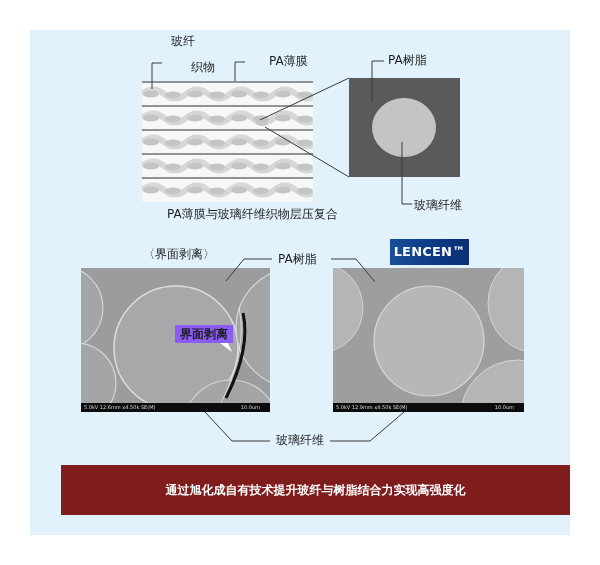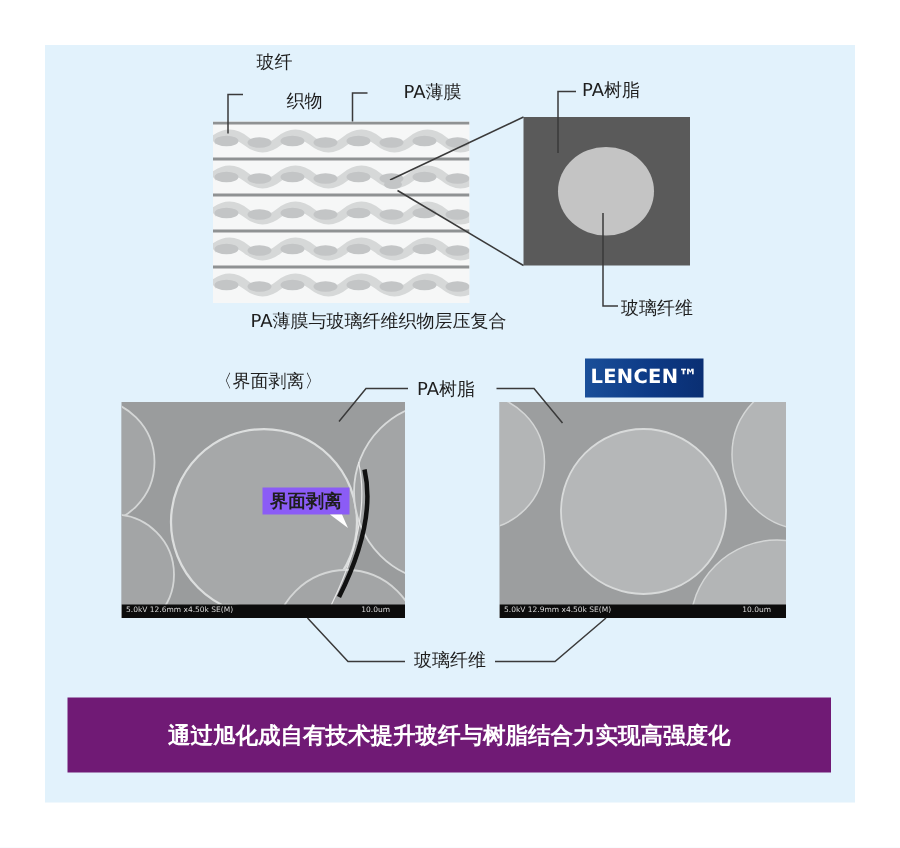--- a/index.html
+++ b/index.html
@@ -16,22 +16,22 @@
   .sem-bar { position: absolute; left: 0; bottom: 0; width: 100%; height: 9px; background: #0c0c0c; color: #d8d8d8;
              font-family: "DejaVu Sans", sans-serif; font-size: 5px; line-height: 9px; }
   .sem-bar .info { position: absolute; left: 3px; }
   .sem-bar .scale { position: absolute; right: 10px; }
   .callout { position: absolute; left: 175px; top: 325px; width: 58px; height: 18px; background: #8b5cf6;
              font-size: 12px; line-height: 18px; text-align: center; color: #1e1e1e; font-weight: bold; }
   .brand-badge { position: absolute; left: 390px; top: 239px; width: 79px; height: 26px;
                  background: linear-gradient(90deg, #1a4f99 0%, #0d3a86 55%, #0a2f73 100%);
                  color: #ffffff; font-weight: bold; font-size: 13px; line-height: 26px; text-align: center;
                  font-family: "DejaVu Sans", sans-serif; letter-spacing: 0.2px; }
-  .banner { position: absolute; left: 45px; top: 465px; width: 509px; height: 50px; background: #701a75;
-            color: #ffffff; font-size: 15px; font-weight: bold; line-height: 50px; text-align: center; }
+  .banner { position: absolute; left: 61px; top: 465px; width: 509px; height: 50px; background: #7f1d1d;
+            color: #ffffff; font-size: 12px; font-weight: bold; line-height: 50px; text-align: center; }
   svg.lines { position: absolute; left: 0; top: 0; width: 600px; height: 565px; pointer-events: none; }
 </style>
 </head>
 <body>
 
 <div class="panel"></div>
 
 <div class="lbl" style="left:171px; top:34px;">玻纤</div>
 <div class="lbl" style="left:171px; top:60px;margin-left:20px;">织物</div>
 <div class="lbl" style="left:247px; top:54px;margin-left:22px;">PA薄膜</div>

